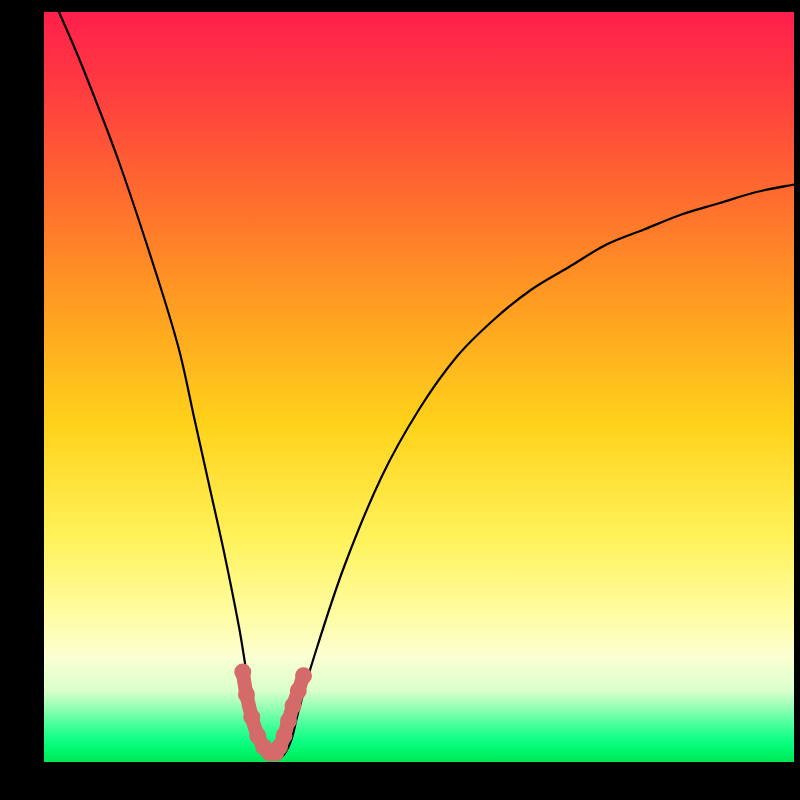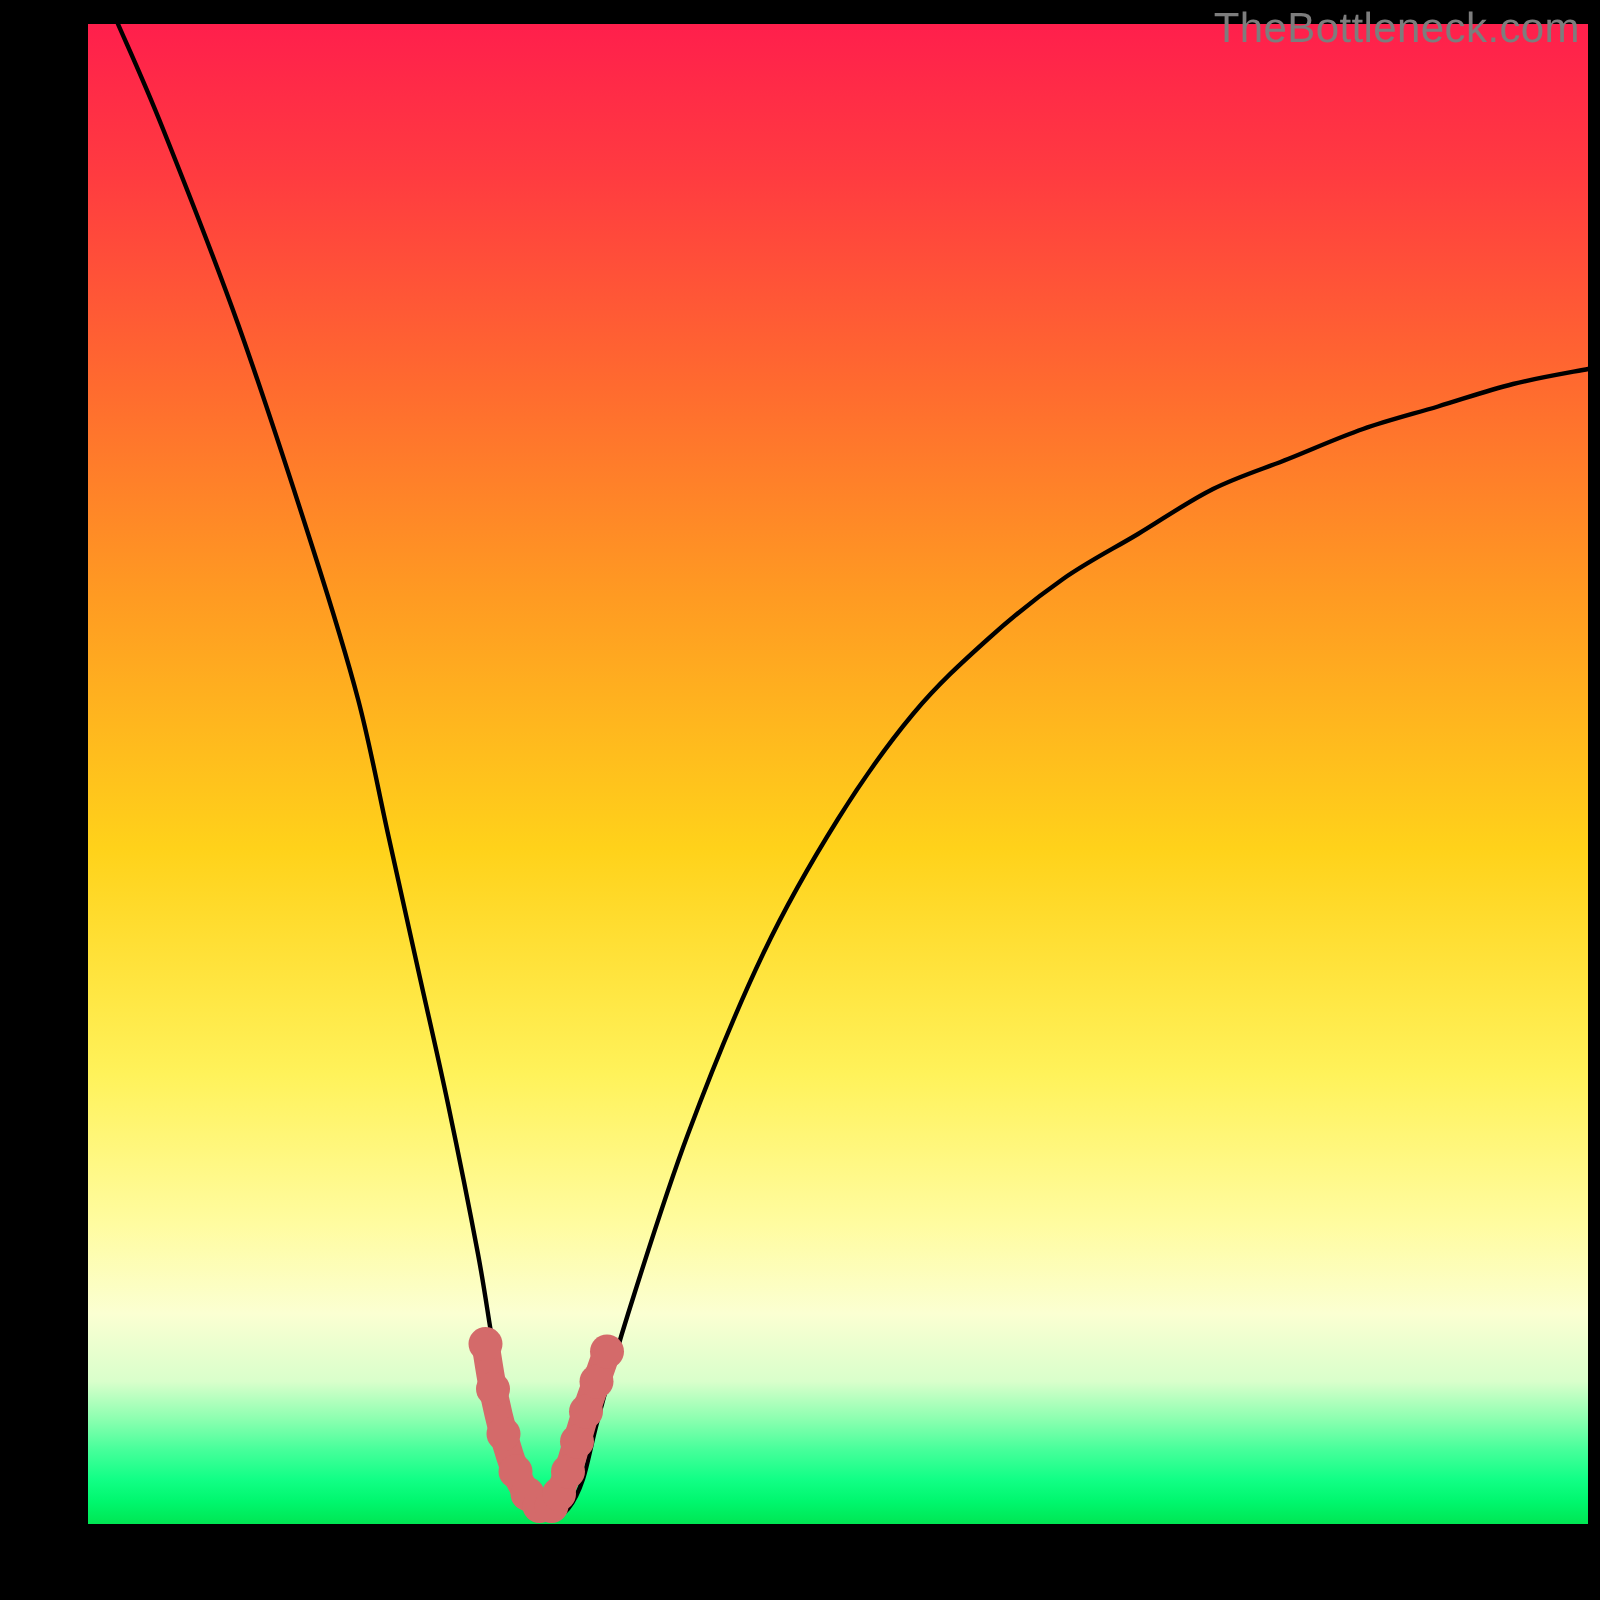--- a/index.html
+++ b/index.html
@@ -77,14 +77,13 @@
           <circle cx="231.75" cy="741" r="8.5" fill="#d46a6a"></circle>
           <circle cx="235.5" cy="735" r="8.5" fill="#d46a6a"></circle>
           <circle cx="240" cy="723.75" r="8.5" fill="#d46a6a"></circle>
           <circle cx="244.5" cy="708.75" r="8.5" fill="#d46a6a"></circle>
           <circle cx="249" cy="693.75" r="8.5" fill="#d46a6a"></circle>
           <circle cx="254.24999999999997" cy="678.75" r="8.5" fill="#d46a6a"></circle>
           <circle cx="259.5" cy="663.75" r="8.5" fill="#d46a6a"></circle>
         </g>
     </svg>
   </div>
-  <div class="watermark">TheBottleneck.com</div>
 </div>
 
 </body></html>

